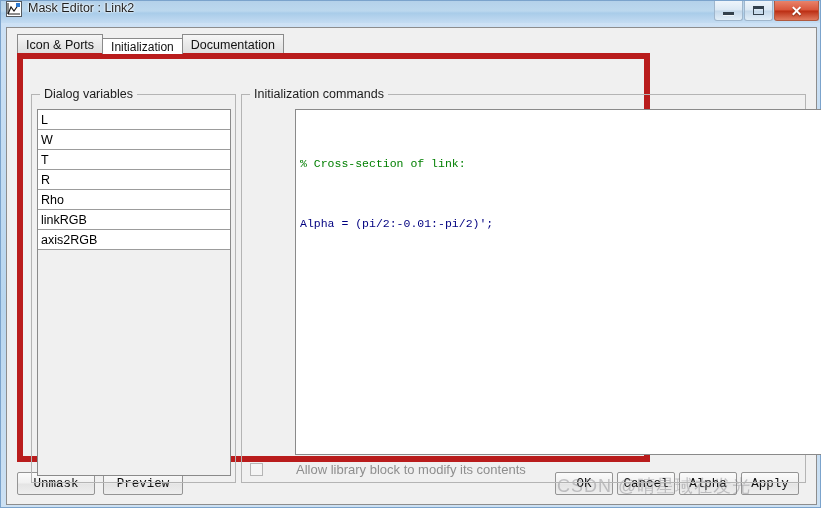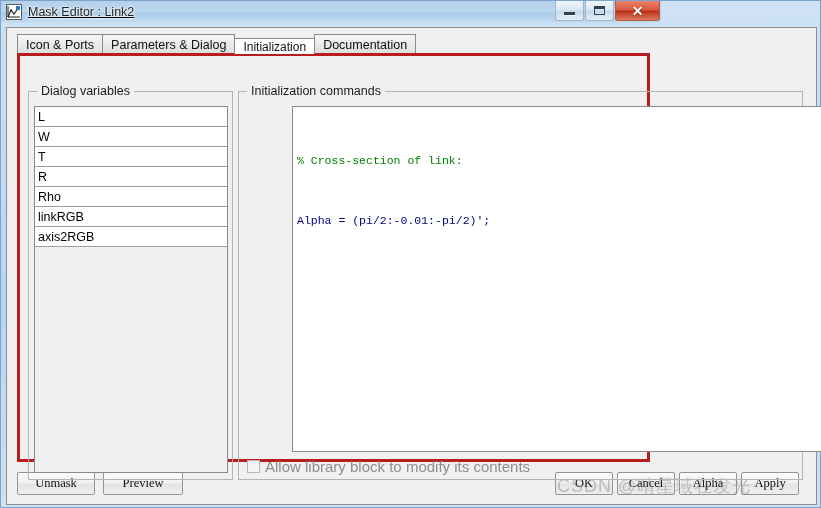--- a/index.html
+++ b/index.html
@@ -23,26 +23,24 @@
     width: 821px; height: 508px;
     box-sizing: border-box;
     background: linear-gradient(to bottom, #cfe2f5 0%, #b8d6ef 60%, #cde1f3 100%);
     border: 1px solid #7ba3cc;
   }
 
   
   #title-bar {
     position: absolute;
     left: 0; top: 0;
-    width: 660px; height: 22px;
+    width: 819px; height: 22px;
     background: linear-gradient(to bottom, #b4d1ea 0%, #bcd8ee 45%, #a9cce9 55%, #c4dcf2 100%);
     display: flex;
-    align-items: center;
-    overflow: hidden;
-    text-decoration: underline;
+    overflow: hidden;
   }
   #title-icon {
     width: 16px; height: 16px;
     margin-left: 5px; margin-right: 6px;
     flex: 0 0 auto;
     background: #ffffff;
     border: 1px solid #555a5f;
     box-sizing: border-box;
     position: relative;
   }
@@ -141,21 +139,21 @@
     background: #ffffff;
     border-color: #8a8a8a;
     z-index: 3;
     font-size: 12px;
   }
   #tab-body {
     position: absolute;
     left: 10px; top: 25px;
     width: 633px; height: 409px;
     box-sizing: border-box;
-    border: 3px solid #b91c1c;
+    border: 6px solid #b91c1c;
     background: #f0f0f0;
     z-index: 2;
     padding-left: 28px;
   }
 
   
   .groupbox {
     position: absolute;
     box-sizing: border-box;
     border: 1px solid #b4b4b4;
@@ -286,37 +284,38 @@
   }
   #allow-modify-box {
     width: 13px; height: 13px;
     box-sizing: border-box;
     border: 1px solid #b5b5b5;
     background: #f4f4f4;
     margin-right: 5px;
   }
   #allow-modify-label {
     font-family: "Liberation Sans", sans-serif;
-    font-size: 15px;
+    font-size: 13px;
     color: #8e8e8e;
     white-space: nowrap;
+    margin-left: 28px;
   }
 
   
   .btn {
     position: absolute;
     box-sizing: border-box;
     height: 23px;
     border: 1px solid #949494;
     border-radius: 2px;
     background: linear-gradient(to bottom,#fbfbfb 0%,#f0f0f0 48%,#e4e4e4 52%,#eeeeee 100%);
     display: flex;
     align-items: center;
     justify-content: center;
-    font-family: Liberation Serif, serif;
+    font-family: Liberation Mono, monospace;
     font-size: 12.5px;
     color: #111;
     white-space: nowrap;
   }
   #btn-unmask { left: 10px; top: 444px; width: 78px; }
   #btn-preview { left: 96px; top: 444px; width: 80px; }
   #btn-ok      { left: 548px; top: 444px; width: 58px; }
   #btn-cancel  { left: 610px; top: 444px; width: 58px; }
   #btn-help    { left: 672px; top: 444px; width: 58px; }
   #btn-apply   { left: 734px; top: 444px; width: 58px; text-align: right; }
@@ -365,23 +364,20 @@
         <div class="glyph-close">✕</div>
       </div>
     </div>
   </div>
 
   <div id="client">
 
     <div id="tab-strip">
       <div class="tab">
         <span>Icon &amp; Ports</span>
-      </div>
-      <div class="tab">
-        <span>Parameters &amp; Dialog</span>
       </div>
       <div class="tab active">
         <span>Initialization</span>
       </div>
       <div class="tab">
         <span>Documentation</span>
       </div>
     </div>
 
     <div id="tab-body">

